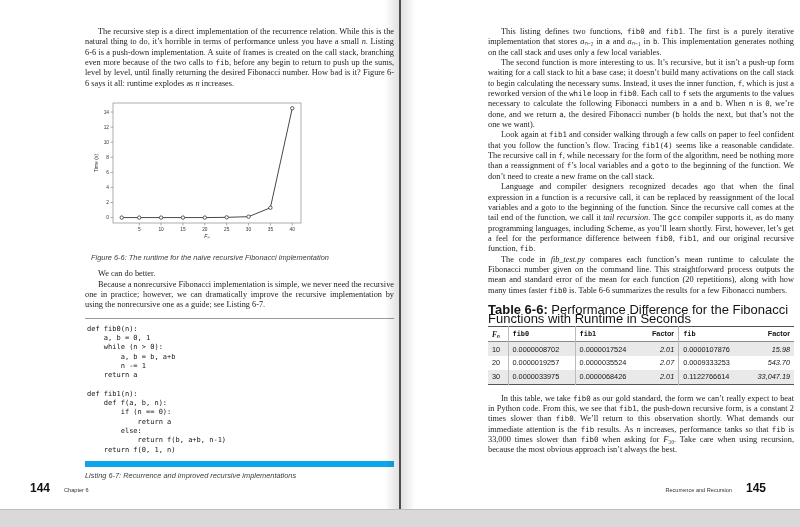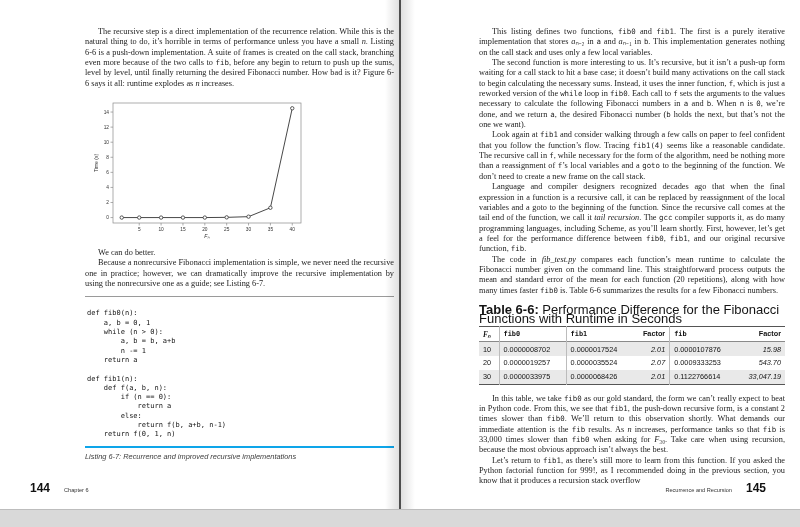--- a/index.html
+++ b/index.html
@@ -5,31 +5,31 @@
   html,body{margin:0;padding:0;}
   .spread{position:relative;width:800px;height:527px;background:#d9d9d9;overflow:hidden;font-family:"Liberation Serif",serif;}
   .page{position:absolute;top:0;width:399px;height:509px;background:#ffffff;}
   .page-left{left:0;}
   .page-right{left:401px;}
   .page-left::after{content:"";position:absolute;right:0;top:0;bottom:0;width:14px;background:linear-gradient(to right,rgba(0,0,0,0),rgba(0,0,0,0.12));}
   .page-right::before{content:"";position:absolute;left:0;top:0;bottom:0;width:14px;background:linear-gradient(to left,rgba(0,0,0,0),rgba(0,0,0,0.12));}
   .spine{position:absolute;left:399px;top:0;width:2px;height:509px;background:#4e4e4e;}
   .content{position:absolute;top:27px;}
   .content-l{left:85px;width:309px;}
-  .content-r{left:78px;width:306px;}
+  .content-r{left:87px;width:306px;}
   p.body{margin:0;font-size:8.3px;line-height:10.35px;color:#1c1c1c;text-align:justify;}
   .ind{text-indent:13px;}
   .ic{font-family:"DejaVu Sans Mono",monospace;font-size:7.4px;}
   em{font-style:italic;}
   figure{margin:7px 0 0 6px;}
   figure svg{display:block;}
   svg text{font-family:"Liberation Sans",sans-serif;}
   .cap{font-family:"Liberation Sans",sans-serif;font-style:italic;font-size:7.4px;line-height:9.3px;color:#3c3c3c;}
   .fig-cap{margin:5px 0 7px 0;width:252px;}
-  .code-block{border-top:1px solid #9a9a9a;border-bottom:2px solid #0ea5e9;padding:12px 0 6px 2px;margin-top:7px;}
+  .code-block{border-top:1px solid #9a9a9a;border-bottom:6px solid #0ea5e9;padding:6px 0 6px 2px;margin-top:7px;}
   pre{margin:0;font-family:"DejaVu Sans Mono",monospace;font-size:7px;line-height:9.3px;color:#141414;}
   .listing-cap{margin-top:4px;}
   .tbl-cap{font-family:Liberation Sans, sans-serif;font-size:13px;line-height:9.3px;color:#141414;margin:9px 0 2px 0;}
   .tbl-cap .bold{font-weight:bold;}
   table{border-collapse:collapse;width:100%;font-family:"Liberation Sans",sans-serif;font-size:7.3px;color:#141414;}
   thead tr{border-top:1.5px solid #555;border-bottom:1px solid #8a8a8a;}
   tbody tr:last-child{border-bottom:1.5px solid #555;}
   th,td{padding:2.4px 4px;text-align:left;font-weight:normal;}
   tr.stripe{background:#e9e9e9;}
   .col-sep{border-right:1px solid #bcbcbc;}
@@ -97,20 +97,21 @@
             <circle cx="70.09" cy="121.57" r="1.7" fill="#ffffff" stroke="#333333" stroke-width="0.8"></circle>
             <circle cx="91.95" cy="121.57" r="1.7" fill="#ffffff" stroke="#333333" stroke-width="0.8"></circle>
             <circle cx="113.81" cy="121.57" r="1.7" fill="#ffffff" stroke="#333333" stroke-width="0.8"></circle>
             <circle cx="135.67" cy="121.35" r="1.7" fill="#ffffff" stroke="#333333" stroke-width="0.8"></circle>
             <circle cx="157.53" cy="120.67" r="1.7" fill="#ffffff" stroke="#333333" stroke-width="0.8"></circle>
             <circle cx="179.40" cy="111.77" r="1.7" fill="#ffffff" stroke="#333333" stroke-width="0.8"></circle>
             <circle cx="201.26" cy="12.28" r="1.7" fill="#ffffff" stroke="#333333" stroke-width="0.8"></circle>
             <text x="116" y="141.5" font-size="5.2" font-style="italic" text-anchor="middle" fill="#333" font-family="Liberation Serif,serif">Fₙ</text>
             <text x="6.5" y="67" font-size="5" text-anchor="middle" fill="#333" transform="rotate(-90 6.5 67)">Time (s)</text>
           </svg>
+        <figcaption class="cap fig-cap"><span>Figure 6-6:</span> <span>The runtime for the naive recursive Fibonacci implementation</span></figcaption>
       </figure>
 
       <p class="body ind">We can do better.</p>
       <p class="body ind">Because a nonrecursive Fibonacci implementation is simple, we never need the recursive one in practice; however, we can dramatically improve the recursive implementation by using the nonrecursive one as a guide; see Listing 6-7.</p>
 
       <div class="code-block">
         <pre>def fib0(n):
     a, b = 0, 1
     while (n &gt; 0):
         a, b = b, a+b
@@ -177,21 +178,20 @@
               <td class="num col-sep">0.0000033975</td>
               <td class="num">0.0000068426</td>
               <td class="factor col-sep">2.01</td>
               <td class="num">0.1122766614</td>
               <td class="factor">33,047.19</td>
             </tr>
           </tbody>
       </table>
 
       <p class="body ind" style="margin-top:9px">In this table, we take <code class="ic">fib0</code> as our gold standard, the form we can’t really expect to beat in Python code. From this, we see that <code class="ic">fib1</code>, the push-down recursive form, is a constant 2 times slower than <code class="ic">fib0</code>. We’ll return to this observation shortly. What demands our immediate attention is the <code class="ic">fib</code> results. As <em>n</em> increases, performance tanks so that <code class="ic">fib</code> is 33,000 times slower than <code class="ic">fib0</code> when asking for <em>F</em>₃₀. Take care when using recursion, because the most obvious approach isn’t always the best.</p>
-      <p class="body ind">Let’s return to <code class="ic">fib1</code>, as there’s still more to learn from this function. If you asked the Python factorial function for 999!, as I recommended doing in the previous section, you know that it produces a recursion stack overflow</p>
     </div>
 
     <div class="footer footer-right">
       <span class="foot-label">Recurrence and Recursion</span><span class="folio">145</span>
     </div>
   </div>
 
   <div class="bottom-strip"></div>
 </div>
 

